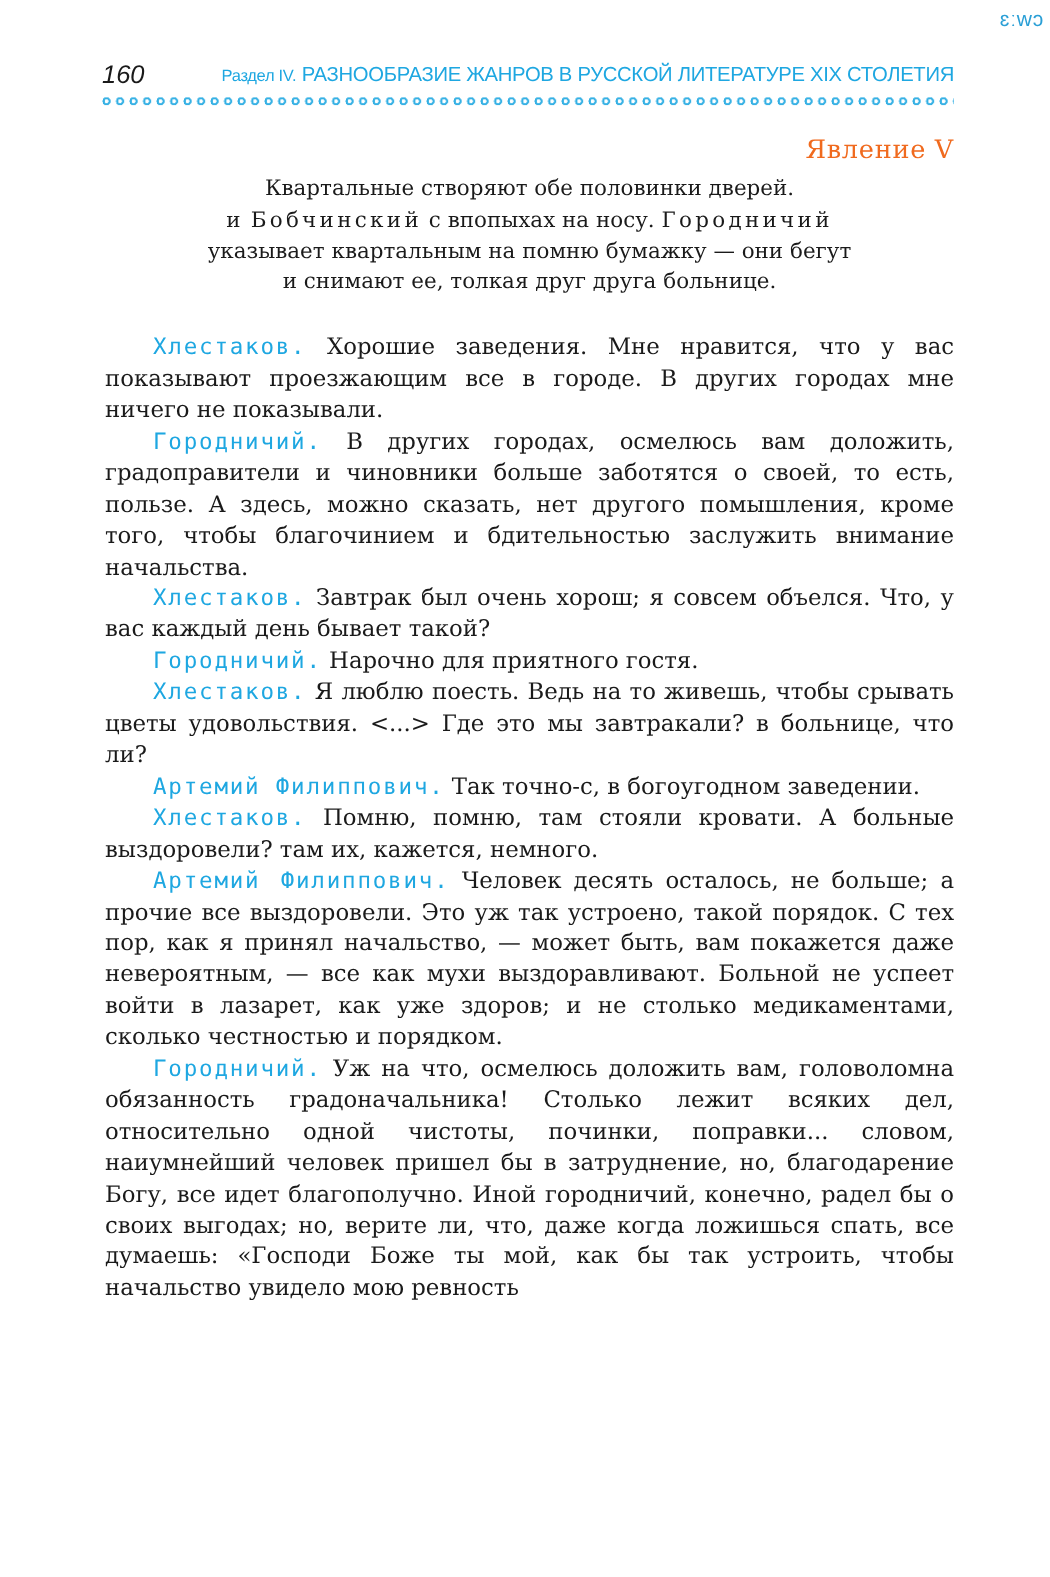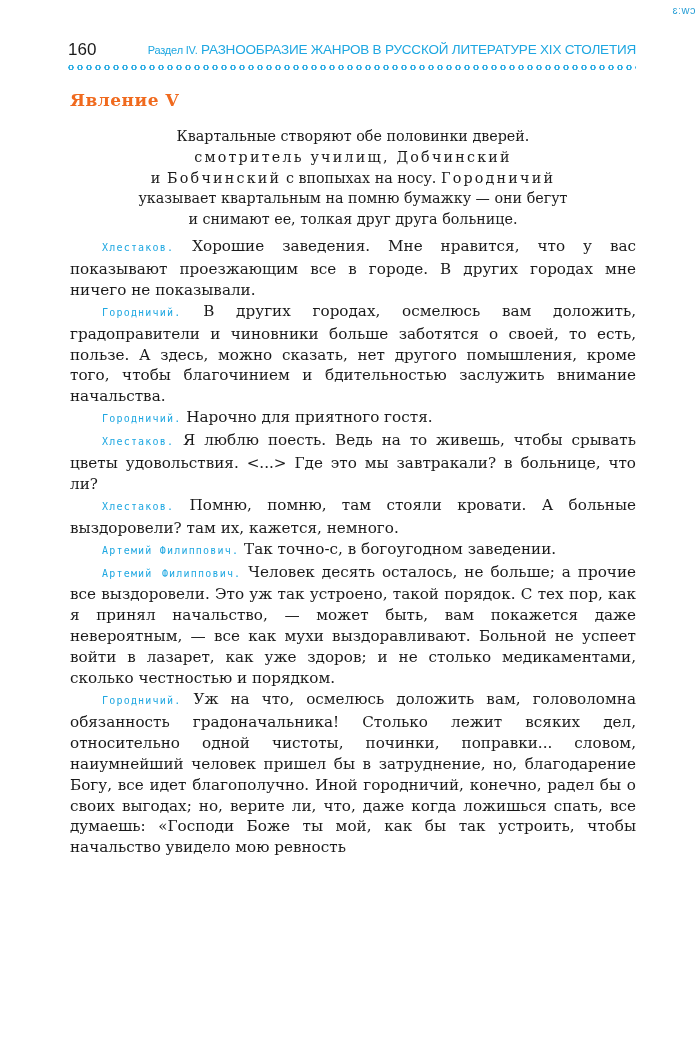--- a/index.html
+++ b/index.html
@@ -1,67 +1,67 @@
 <!DOCTYPE html>
 <html><head>
 <meta charset="utf-8">
 <style>
   html, body { margin: 0; padding: 0; background: #ffffff; }
   body { width: 700px; height: 1051px; position: relative; overflow: hidden;
          font-family: "DejaVu Serif", "Liberation Serif", serif; color: #1a1a1a; }
   .corner-mark { position: absolute; right: 4px; top: 4px; font-family: "Liberation Sans", sans-serif;
-                 font-size: 11px; color: #2a9fd6; letter-spacing: 0.5px; }
+                 font-size: 14px; color: #2a9fd6; letter-spacing: 0.5px; }
   .running-head { position: absolute; left: 68px; top: 40px; width: 568px; height: 22px; }
   .page-number { position: absolute; left: 0; top: 0; font-family: "Liberation Sans", sans-serif;
-                 font-size: 17px; color: #1a1a1a; }
+                 font-size: 17px; color: #1a1a1a; font-style: italic; }
   .section-title { position: absolute; right: 0; top: 2px; font-family: "Liberation Sans", sans-serif;
                    font-size: 13.5px; color: #1ea7e1; letter-spacing: -0.2px; white-space: nowrap; }
   .section-title .lead { font-size: 11px; }
   .ornament { position: absolute; left: 68px; top: 63px; width: 568px; height: 9px;
               background:
                 radial-gradient(circle at 3px 4.5px, transparent 1.2px, #1ea7e1 1.3px, #1ea7e1 2.6px, transparent 2.8px) 0 0 / 9px 9px repeat-x;
               opacity: 0.9; }
   .content { position: absolute; left: 70px; top: 88px; width: 566px; }
-  .scene-title { text-align: left; color: #f06a1e; font-size: 17px; font-weight: bold;
-                 letter-spacing: 0.5px; margin: 0 0 14px 0; line-height: 24px; }
-  .stage-dir { text-align: center; font-size: 14.3px; line-height: 20.8px; margin: 0 0 6px 0; }
+  .scene-title { text-align: right; color: #f06a1e; font-size: 17px; font-weight: normal;
+                 letter-spacing: 0.5px; margin: 0 0 4px 0; line-height: 24px; }
+  .stage-dir { text-align: center; font-size: 14.3px; line-height: 20.8px; margin: 0 0 22px 0; }
   .stage-dir .spaced { letter-spacing: 2.2px; }
   .speech { font-size: 15.2px; line-height: 20.9px; text-align: justify; margin: 0;
             text-indent: 32px; }
   .speaker { color: #1ea7e1; font-family: "DejaVu Sans Mono", "Liberation Mono", monospace;
-             font-size: 10px; letter-spacing: 1.2px; }
+             font-size: 15px; letter-spacing: 1.2px; }
 </style>
 </head>
 <body>
 
 <div class="corner-mark">ɛːwɔ</div>
 
 <div class="running-head">
   <span class="page-number">160</span>
   <span class="section-title"><span class="lead">Раздел IV.</span> <span>РАЗНООБРАЗИЕ ЖАНРОВ В РУССКОЙ ЛИТЕРАТУРЕ XIX СТОЛЕТИЯ</span></span>
 </div>
 <div class="ornament"></div>
 
 <div class="content">
   <h2 class="scene-title">Явление V</h2>
 
   <div class="stage-dir">
     <div>Квартальные створяют обе половинки дверей.</div>
-    <div class="spaced">смотритель училищ, Добчинский</div>
     <div>
       <span class="spaced">и</span>
       <span class="spaced">Бобчинский</span>
       <span>с впопыхах на носу.</span>
       <span class="spaced">Городничий</span>
     </div>
     <div>указывает квартальным на помню бумажку — они бегут</div>
     <div>и снимают ее, толкая друг друга больнице.</div>
   </div>
 
   <p class="speech"><span class="speaker">Хлестаков.</span><span> Хорошие заведения. Мне нравится, что у вас показывают проезжающим все в городе. В других городах мне ничего не показывали.</span></p>
   <p class="speech"><span class="speaker">Городничий.</span><span> В других городах, осмелюсь вам доложить, градоправители и чиновники больше заботятся о своей, то есть, пользе. А здесь, можно сказать, нет другого помышления, кроме того, чтобы благочинием и бдительностью заслужить внимание начальства.</span></p>
+  <p class="speech"><span class="speaker">Хлестаков.</span><span> Завтрак был очень хорош; я совсем объелся. Что, у вас каждый день бывает такой?</span></p>
   <p class="speech"><span class="speaker">Городничий.</span><span> Нарочно для приятного гостя.</span></p>
   <p class="speech"><span class="speaker">Хлестаков.</span><span> Я люблю поесть. Ведь на то живешь, чтобы срывать цветы удовольствия. &lt;...&gt; Где это мы завтракали? в больнице, что ли?</span></p>
+  <p class="speech"><span class="speaker">Артемий Филиппович.</span><span> Так точно-с, в богоугодном заведении.</span></p>
   <p class="speech"><span class="speaker">Хлестаков.</span><span> Помню, помню, там стояли кровати. А больные выздоровели? там их, кажется, немного.</span></p>
-  <p class="speech"><span class="speaker">Артемий Филиппович.</span><span> Так точно-с, в богоугодном заведении.</span></p>
   <p class="speech"><span class="speaker">Артемий Филиппович.</span><span> Человек десять осталось, не больше; а прочие все выздоровели. Это уж так устроено, такой порядок. С тех пор, как я принял начальство, — может быть, вам покажется даже невероятным, — все как мухи выздоравливают. Больной не успеет войти в лазарет, как уже здоров; и не столько медикаментами, сколько честностью и порядком.</span></p>
   <p class="speech"><span class="speaker">Городничий.</span><span> Уж на что, осмелюсь доложить вам, головоломна обязанность градоначальника! Столько лежит всяких дел, относительно одной чистоты, починки, поправки... словом, наиумнейший человек пришел бы в затруднение, но, благодарение Богу, все идет благополучно. Иной городничий, конечно, радел бы о своих выгодах; но, верите ли, что, даже когда ложишься спать, все думаешь: «Господи Боже ты мой, как бы так устроить, чтобы начальство увидело мою ревность</span></p>
 </div>
 
 </body></html>

